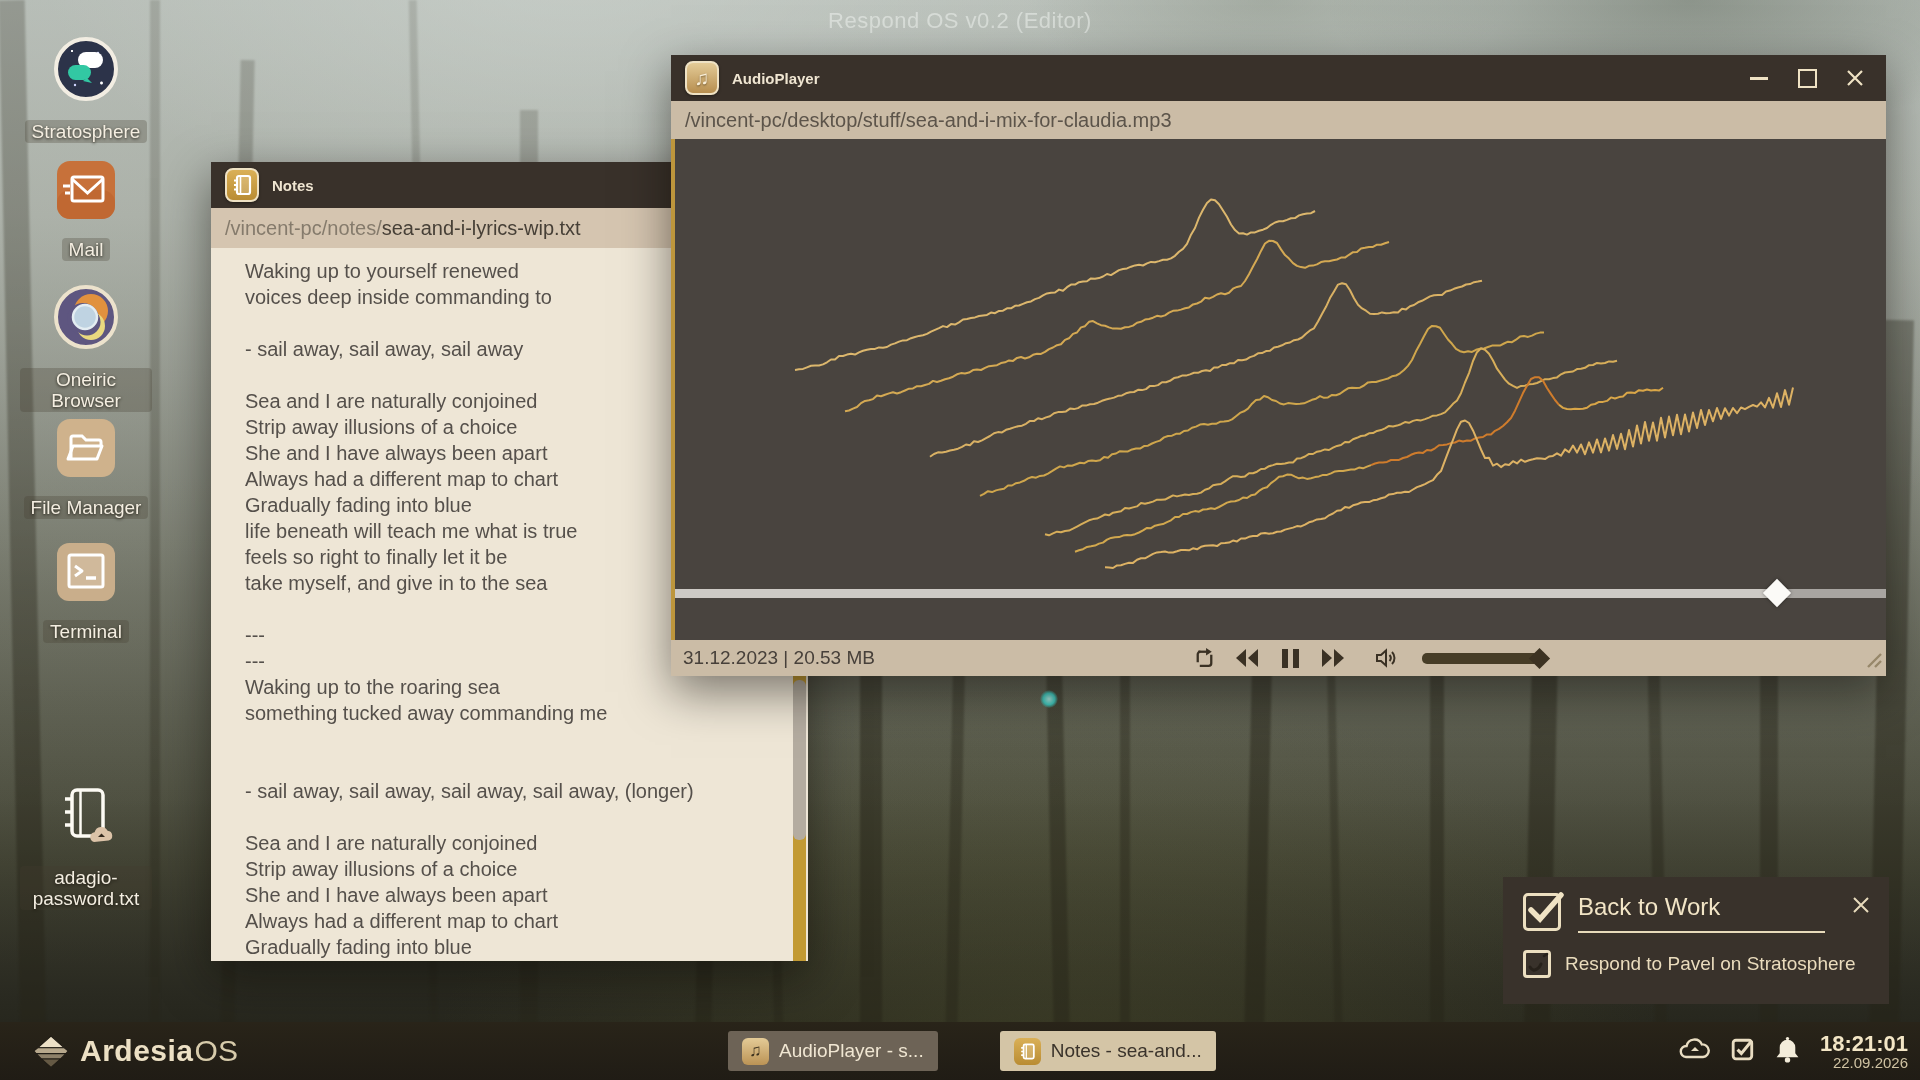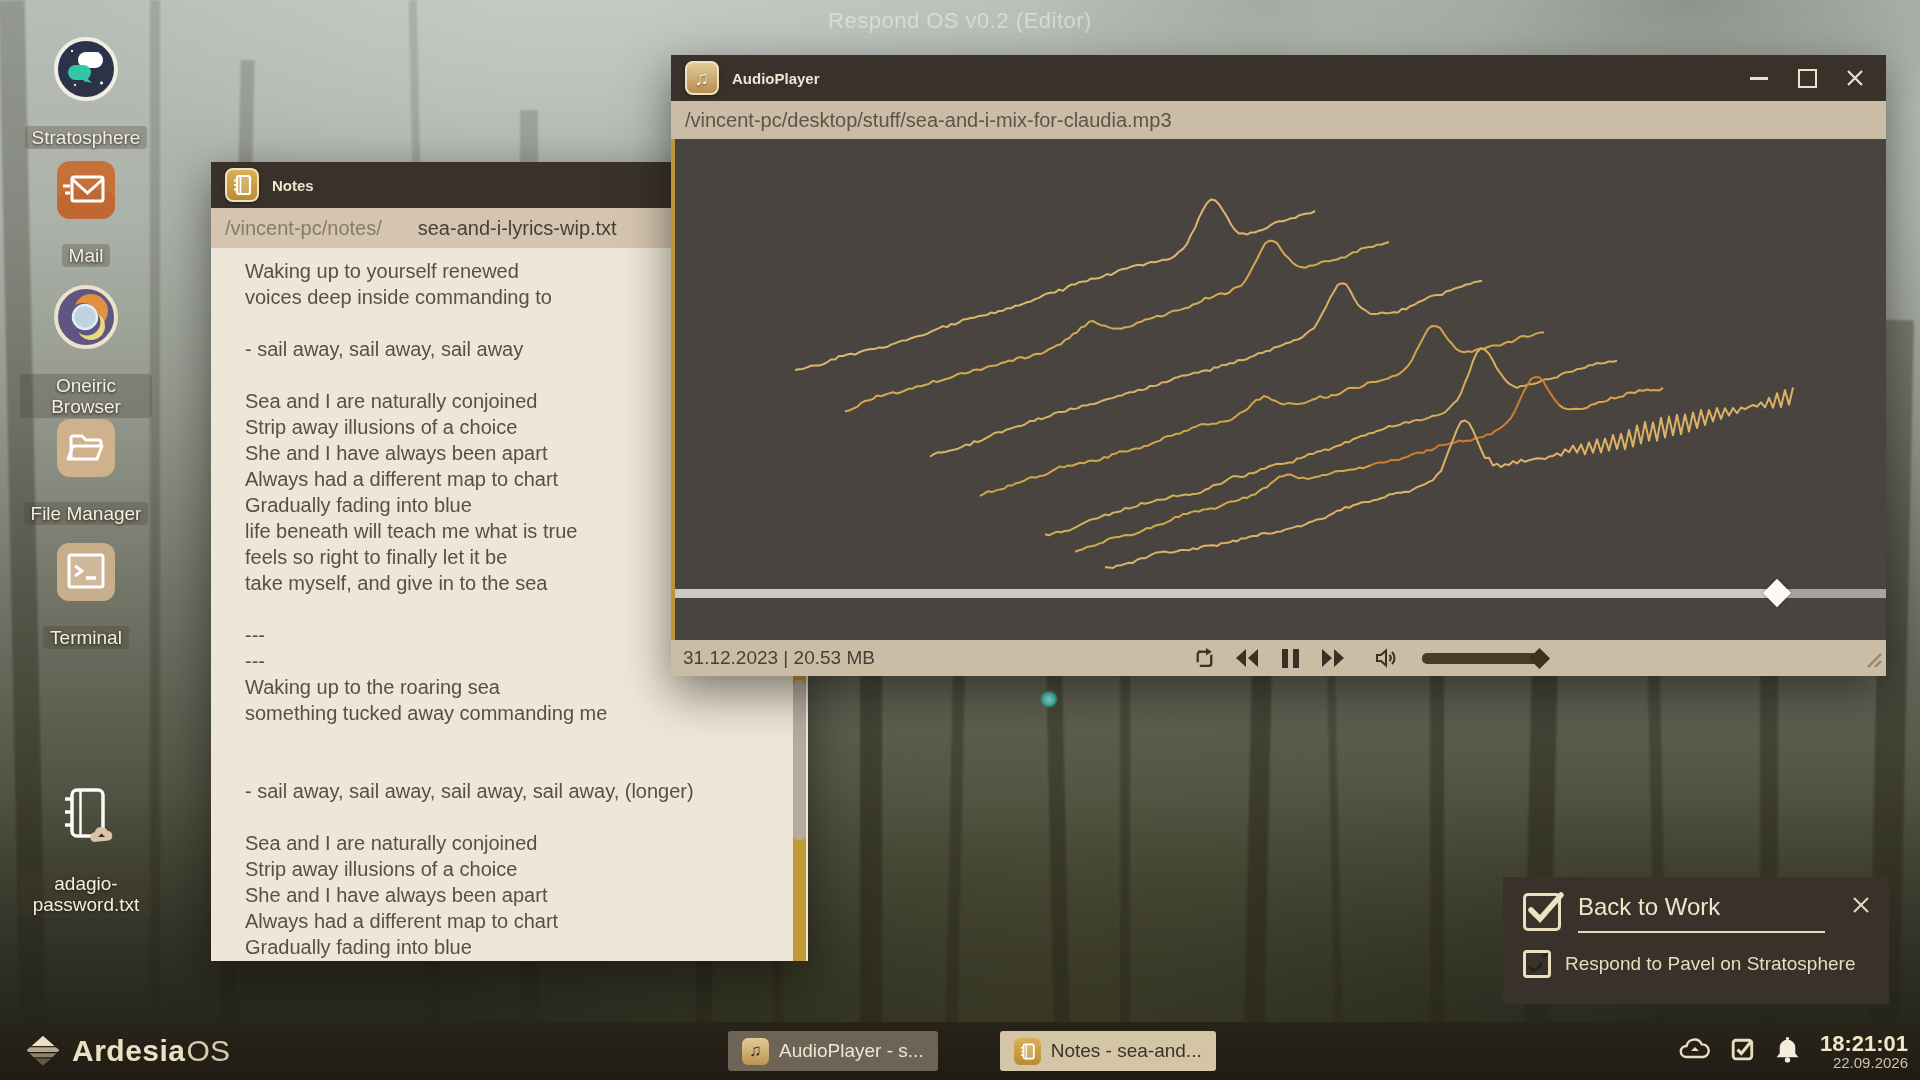--- a/index.html
+++ b/index.html
@@ -16,36 +16,36 @@
       radial-gradient(900px 620px at 55% 102%, rgba(112,114,58,.28), transparent 70%),
       linear-gradient(0deg, rgba(26,26,18,.55), transparent 26%),
       linear-gradient(180deg,#b2b8b2 0%,#a6aba3 20%,#8f938a 35%,#75786c 50%,#5c5e50 65%,#474838 80%,#34342a 92%,#2b2b21 100%);}
   .trunk{position:absolute;bottom:0;background:#262418;filter:blur(1px);}
   .fog{position:absolute;inset:0;background:linear-gradient(180deg, rgba(190,197,190,.45) 0%, rgba(175,180,168,.25) 35%, rgba(150,152,135,.12) 55%, rgba(0,0,0,0) 75%);}
   .sparkle{position:absolute;left:1040px;top:690px;width:18px;height:18px;border-radius:50%;
     background:radial-gradient(circle,#b9f8f1 0%,#3fd8ce 45%,rgba(63,216,206,0) 72%);opacity:.9;}
   .watermark{position:absolute;top:8px;left:50%;transform:translateX(-50%);font-size:22px;letter-spacing:.5px;color:rgba(238,243,238,.55);z-index:2;}
 
   
-  .dicon{position:absolute;left:20px;width:132px;display:flex;flex-direction:column;align-items:center;gap:20px;z-index:3;cursor:default;}
+  .dicon{position:absolute;left:20px;width:132px;display:flex;flex-direction:column;align-items:center;gap:14px;z-index:3;cursor:default;}
   .dlabel{font-size:19px;color:#f4eee1;text-shadow:0 1px 3px rgba(25,22,14,.9);text-align:center;line-height:21px;
     background:rgba(70,62,48,.28);border-radius:4px;padding:1px 7px;}
 
   
   .window{position:absolute;box-shadow:0 16px 44px rgba(10,8,4,.5);}
   .titlebar{height:46px;background:#39312a;display:flex;align-items:center;padding:0 14px;}
   .titlebar .wtitle{font-size:15px;font-weight:bold;color:#efe5d1;margin-left:13px;}
   .appicon{width:34px;height:34px;border-radius:8px;border:2px solid #efe2c4;box-sizing:border-box;
     background:linear-gradient(180deg,#e4cb97 0%,#b78e4f 100%);display:flex;align-items:center;justify-content:center;
     box-shadow:0 1px 3px rgba(0,0,0,.4);}
   .pathbar{height:40px;display:flex;align-items:center;padding:0 14px;font-size:20px;}
 
   
   .notes-window{left:211px;top:162px;width:597px;height:799px;z-index:10;}
-  .notes-window .pathbar{background:#d5c5b0;color:#857b6c;gap:36px;}
+  .notes-window .pathbar{background:#d5c5b0;color:#857b6c;}
   .notes-window .pathbar b{color:#463f36;font-weight:500;}
   .notes-content{position:relative;background:#eee6d6;height:713px;overflow:hidden;}
   .notes-text{white-space:pre-wrap;font-size:20px;line-height:26px;color:#55504b;padding:10px 44px 0 34px;}
   .notes-scrollbar{position:absolute;top:0;right:2px;width:13px;height:100%;background:#c29a33;}
   .notes-thumb{position:absolute;left:0;top:432px;width:13px;height:160px;background:#b4aca0;border-radius:6px;}
   .notes-appicon{background:linear-gradient(180deg,#dab057 0%,#b98c33 100%);}
 
   
   .audio-window{left:671px;top:55px;width:1215px;height:621px;z-index:20;}
   .audio-window .pathbar{height:38px;background:#cbbca6;color:#5c544a;}
@@ -80,21 +80,21 @@
   .notif-title{flex:1;margin-left:17px;margin-right:26px;font-size:24px;color:#f2e5c6;
     border-bottom:2px solid #e8dbbb;padding-bottom:10px;}
   .notif-close{font-size:26px;color:#e8dbbc;line-height:22px;margin-top:2px;}
   .notif-row2{display:flex;align-items:center;margin-top:17px;gap:14px;}
   .smallcheck{position:relative;width:22px;height:22px;border:3px solid #ecdfc0;border-radius:4px;flex:none;}
   .smallcheck svg{position:absolute;left:0;top:0;overflow:visible;}
   .notif-item{font-size:19px;color:#eadcbd;}
 
   
   .taskbar{position:absolute;left:0;bottom:0;width:1920px;height:58px;background:linear-gradient(180deg,#292419 0%,#201c15 100%);z-index:50;display:flex;align-items:center;}
-  .brand{display:flex;align-items:flex-start;gap:10px;padding-left:24px;}
+  .brand{display:flex;align-items:flex-end;gap:10px;padding-left:32px;}
   .brand-name{font-size:30px;font-weight:800;color:#ece0c4;letter-spacing:.5px;}
   .brand-suffix{font-size:30px;font-weight:300;color:#d7cbab;margin-left:1px;}
   .tasks{position:absolute;left:728px;top:9px;display:flex;gap:34px;}
   .taskbtn{height:40px;border-radius:3px;display:flex;align-items:center;gap:10px;padding:0 14px;font-size:19px;}
   .taskbtn.t1{background:#6d6356;color:#f0e6d2;}
   .taskbtn.t2{background:#d4c5a6;color:#3a332b;margin-left:28px;}
   .miniicon{width:27px;height:27px;border-radius:6px;display:flex;align-items:center;justify-content:center;}
   .miniicon.music{background:linear-gradient(180deg,#e4cb97,#bb9355);color:#3a2f1d;font-size:17px;}
   .miniicon.notes{background:linear-gradient(180deg,#dab057,#b98c33);}
   .tray{position:absolute;right:12px;top:0;height:58px;display:flex;align-items:center;gap:21px;}

